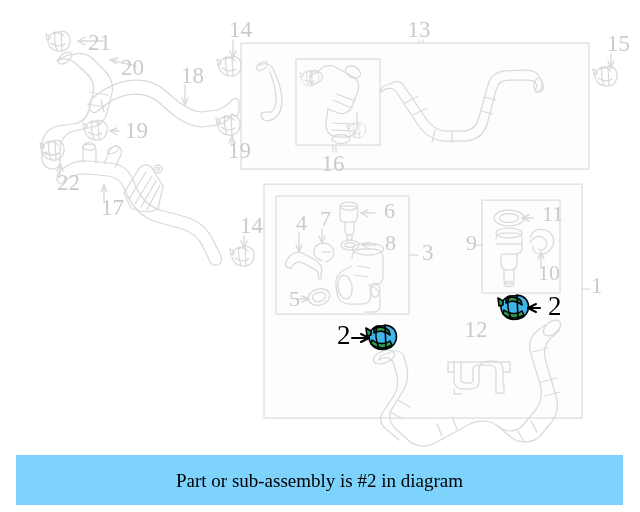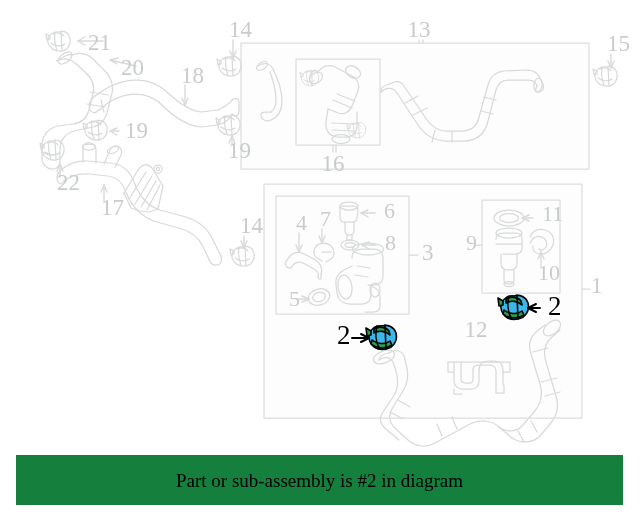--- a/index.html
+++ b/index.html
@@ -1,21 +1,21 @@
 <!DOCTYPE html>
 <html><head>
 <meta charset="utf-8">
 <style>
   html,body{margin:0;padding:0;background:#ffffff;}
   body{width:640px;height:512px;position:relative;overflow:hidden;
        font-family:"Liberation Serif", serif;}
   #stage{position:absolute;left:0;top:0;width:640px;height:368px;background:#fff;}
   #art{position:absolute;left:0;top:0;}
   .banner{position:absolute;left:16px;top:455px;width:607px;height:50px;
-          background:#15803d;display:flex;flex-direction:column;
+          background:#7dd3fc;display:flex;flex-direction:column;
           align-items:center;justify-content:center;}
   .banner div{font-size:19px;color:#000;line-height:23px;
               font-family:"Liberation Serif", serif;white-space:nowrap;}
 </style>
 </head>
 <body>
 
 <div id="stage">
 
   <svg id="art" width="640" height="512" viewBox="0 0 640 512">

